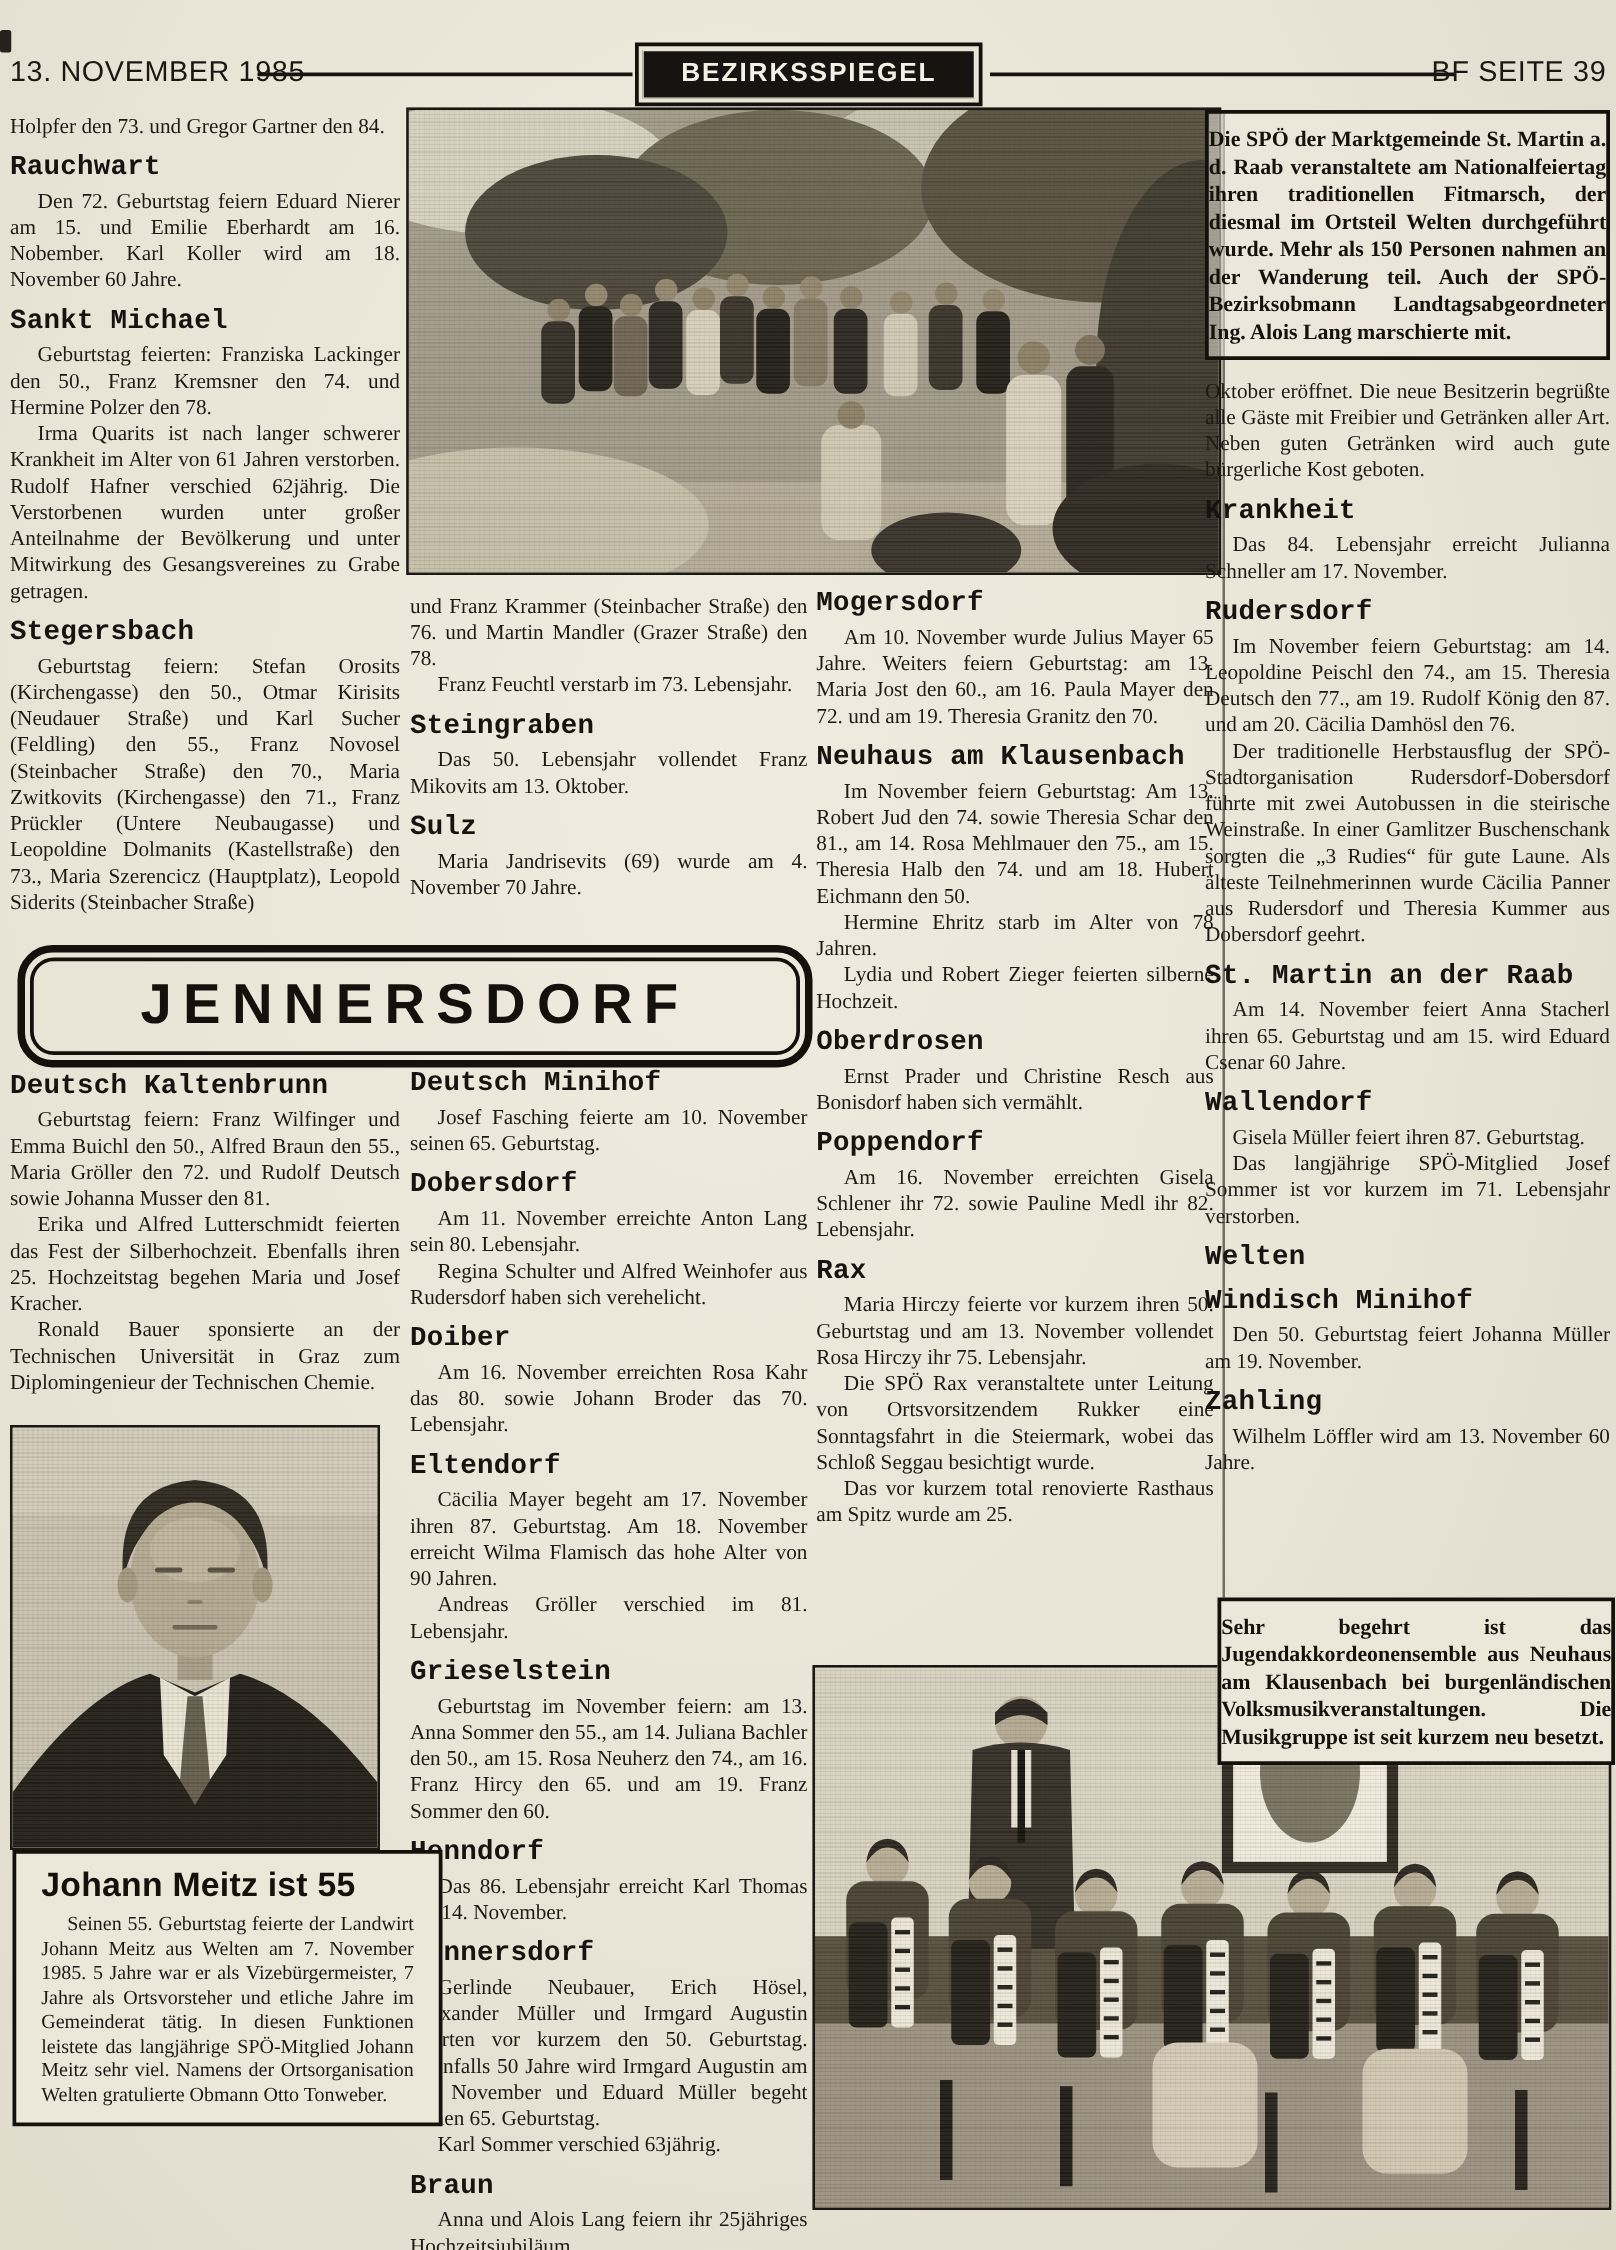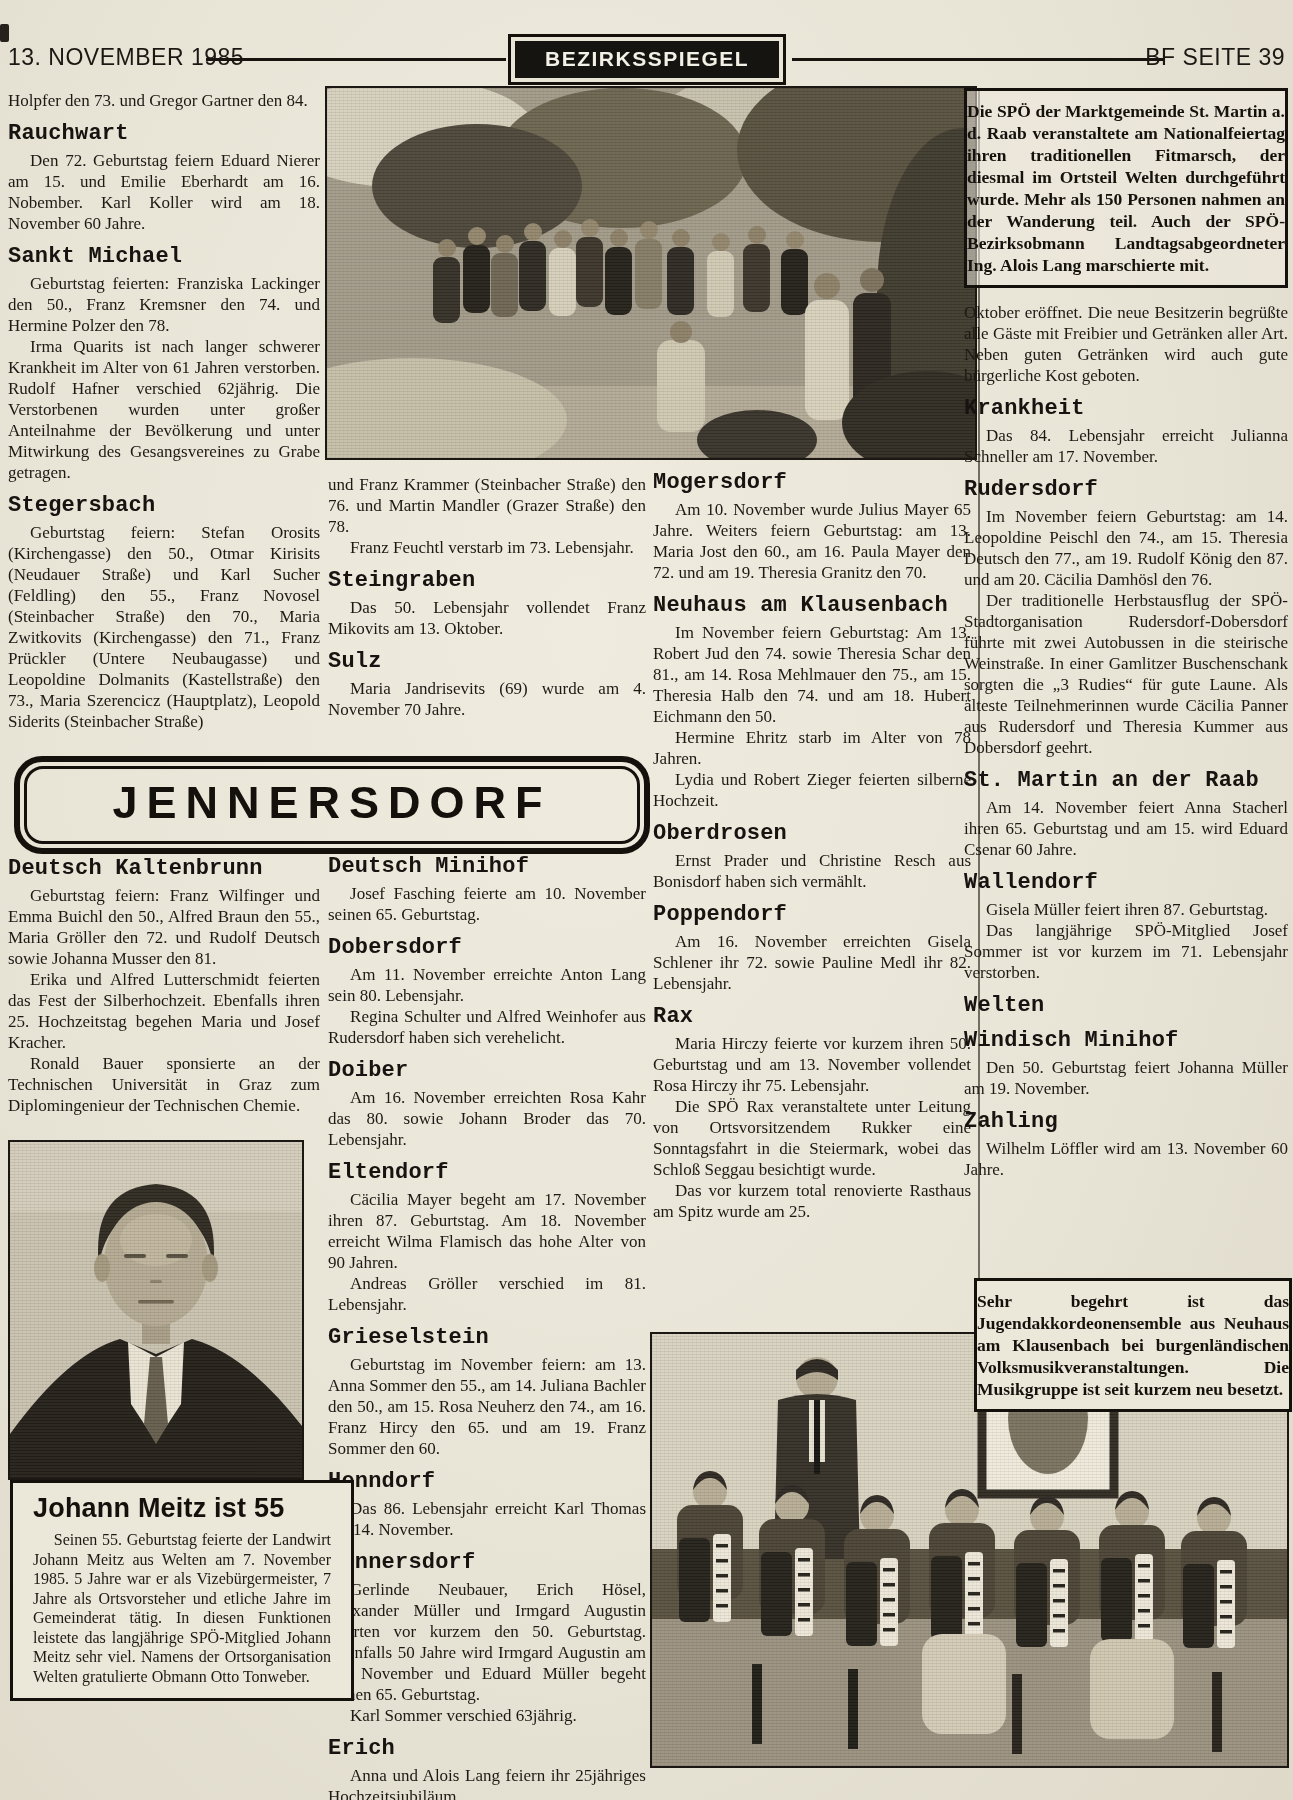--- a/index.html
+++ b/index.html
@@ -244,21 +244,21 @@
     <h3 class="heading">Eltendorf</h3>
     <p class="para">Cäcilia Mayer begeht am 17. November ihren 87. Geburtstag. Am 18. November erreicht Wilma Flamisch das hohe Alter von 90 Jahren.</p>
     <p class="para">Andreas Gröller verschied im 81. Lebensjahr.</p>
     <h3 class="heading">Grieselstein</h3>
     <p class="para">Geburtstag im November feiern: am 13. Anna Sommer den 55., am 14. Juliana Bachler den 50., am 15. Rosa Neuherz den 74., am 16. Franz Hircy den 65. und am 19. Franz Sommer den 60.</p>
     <h3 class="heading">Henndorf</h3>
     <p class="para">Das 86. Lebensjahr erreicht Karl Thomas am 14. November.</p>
     <h3 class="heading">Jennersdorf</h3>
     <p class="para">Gerlinde Neubauer, Erich Hösel, Alexander Müller und Irmgard Augustin feierten vor kurzem den 50. Geburtstag. Ebenfalls 50 Jahre wird Irmgard Augustin am 14. November und Eduard Müller begeht seinen 65. Geburtstag.</p>
     <p class="para">Karl Sommer verschied 63jährig.</p>
-    <h3 class="heading">Erich</h3>
+    <h3 class="heading">Braun</h3>
     <p class="para">Anna und Alois Lang feiern ihr 25jähriges Hochzeitsjubiläum.</p>
   </div>
 
   <div class="photo" id="accordionphoto">
     <svg viewBox="0 0 635 432" preserveAspectRatio="none">
       <defs>
         <g id="kid">
           <circle cx="0" cy="0" r="17" fill="#b7ad96"></circle>
           <path d="M-17,-2 Q-15,-20 0,-21 Q15,-20 17,-2 Q8,-15 0,-14 Q-8,-15 -17,-2 Z" fill="#2c2721"></path>
           <rect x="-33" y="13" width="66" height="95" rx="15" fill="#4a4335"></rect>

